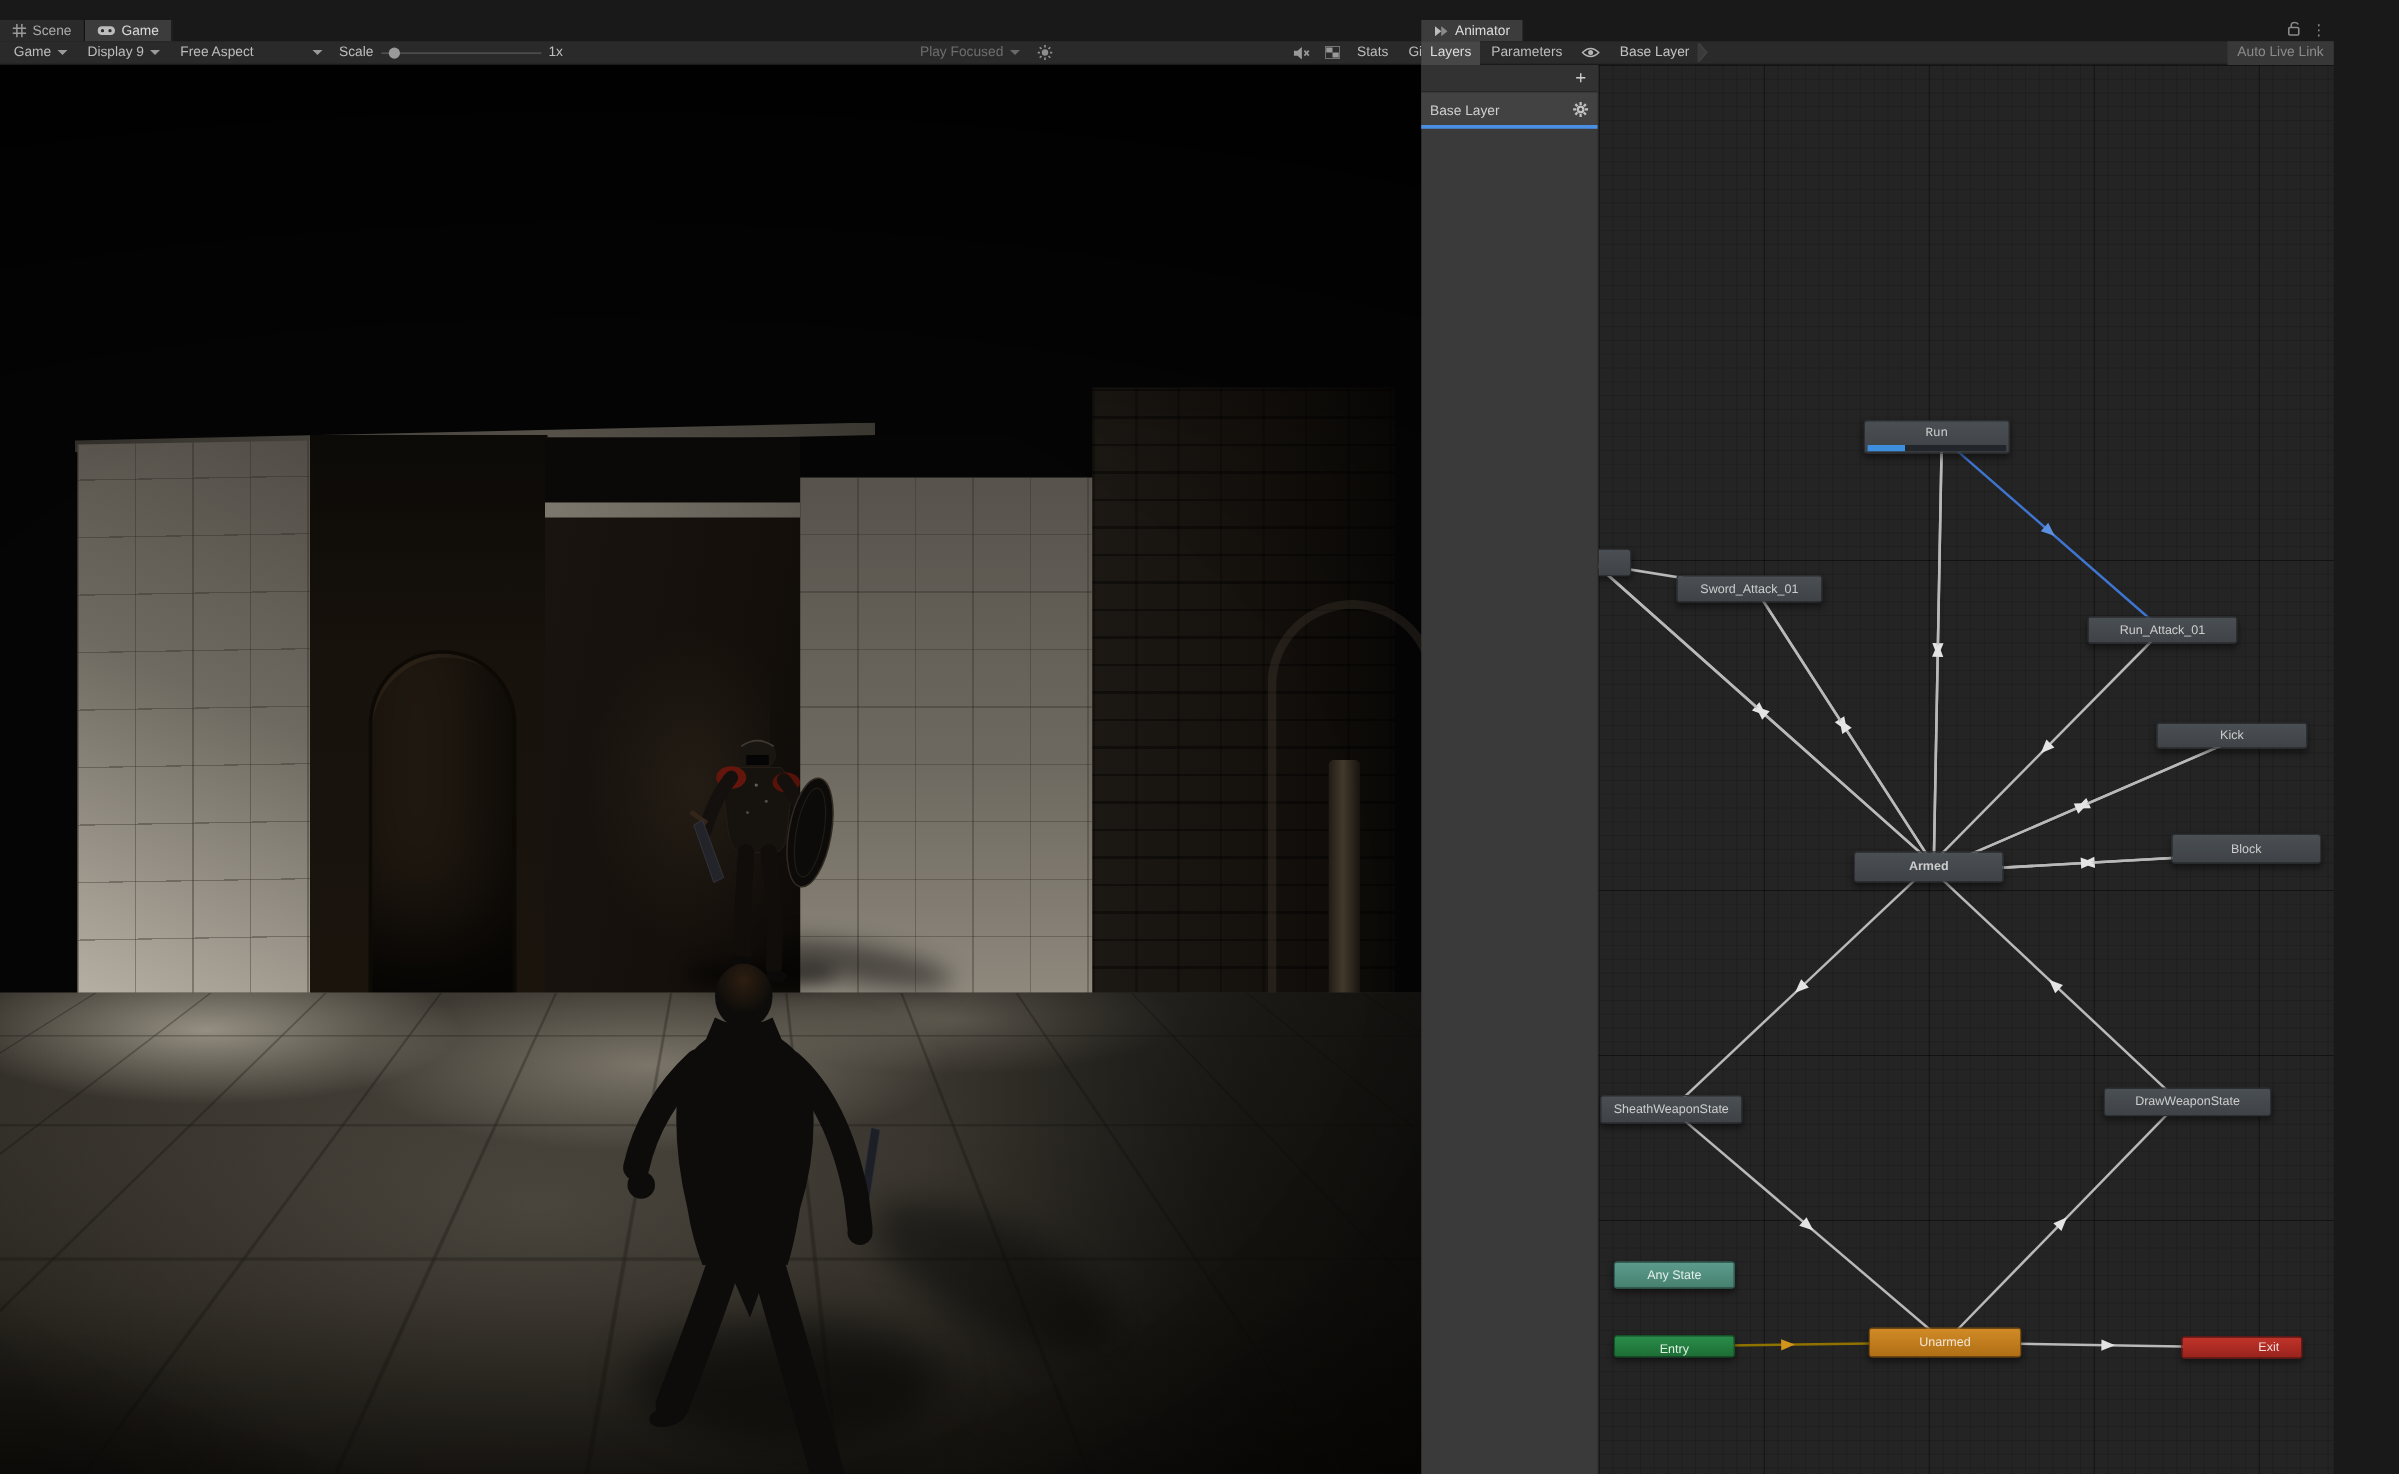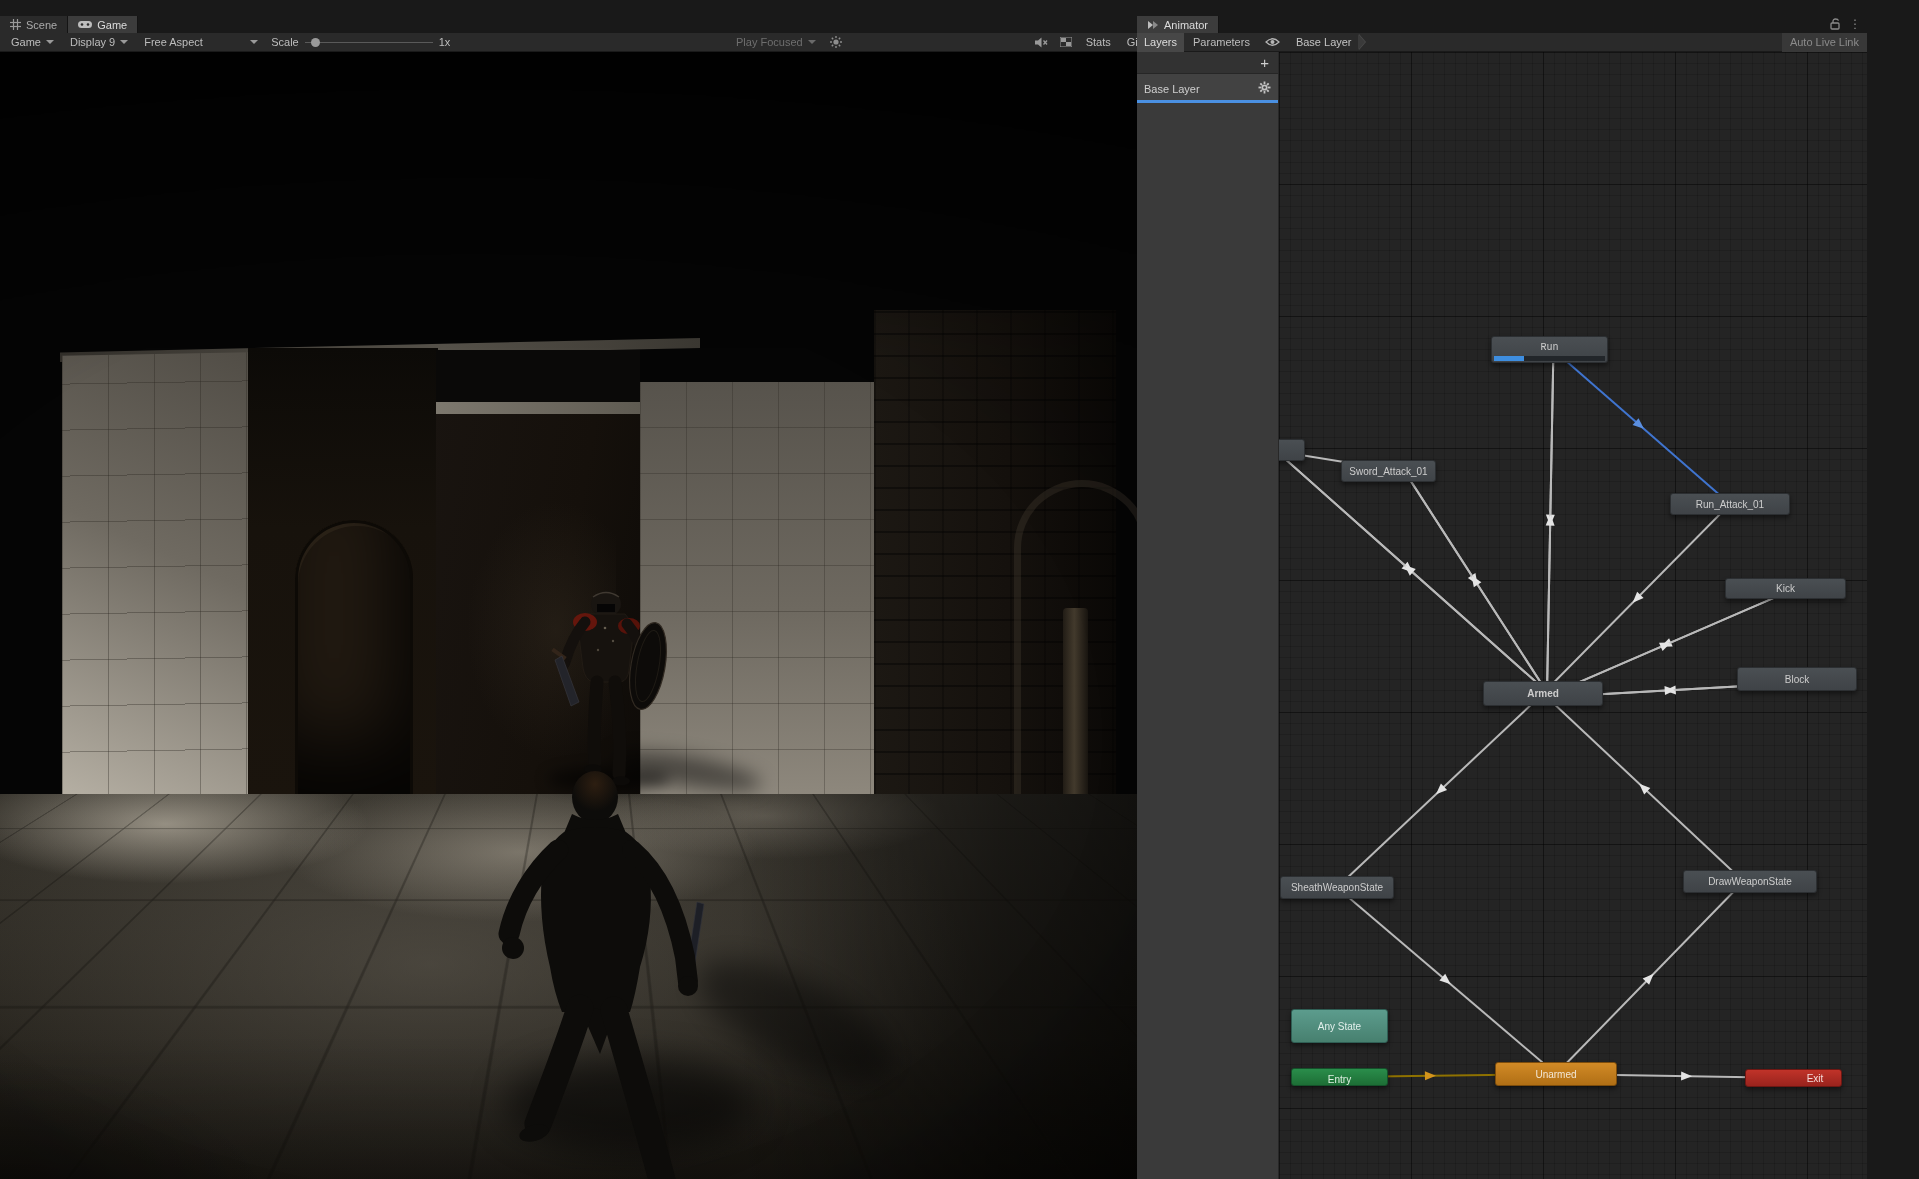--- a/index.html
+++ b/index.html
@@ -408,42 +408,42 @@
 
       <div class="gnode default" style="left: 212px; top: 284px; width: 117px; height: 27px; font-family: Liberation Mono, monospace;">
             <span style="margin-bottom: 5px;">Run</span>
             <div class="pbar">
               <div style="width: 27%;"></div>
             </div>
           </div>
           <div class="gnode default" style="left: -46px; top: 387px; width: 72px; height: 22px;">
             <span></span>
           </div>
-          <div class="gnode default" style="left: 62px; top: 408px; width: 95px; height: 22px;">
+          <div class="gnode default" style="left: 62px; top: 408px; width: 117px; height: 22px;">
             <span>Sword_Attack_01</span>
           </div>
           <div class="gnode default" style="left: 391px; top: 441px; width: 120px; height: 22px;">
             <span>Run_Attack_01</span>
           </div>
           <div class="gnode default" style="left: 446px; top: 526px; width: 121px; height: 21px;">
             <span>Kick</span>
           </div>
           <div class="gnode default" style="left: 458px; top: 615px; width: 120px; height: 24px;">
             <span>Block</span>
           </div>
           <div class="gnode default" style="left: 204px; top: 629px; width: 120px; height: 25px; font-weight: bold;">
             <span>Armed</span>
           </div>
           <div class="gnode default" style="left: 1px; top: 824px; width: 114px; height: 23px;">
             <span>SheathWeaponState</span>
           </div>
           <div class="gnode default" style="left: 404px; top: 818px; width: 134px; height: 23px;">
             <span>DrawWeaponState</span>
           </div>
-          <div class="gnode any" style="left: 12px; top: 957px; width: 97px; height: 34px;">
+          <div class="gnode any" style="left: 12px; top: 957px; width: 97px; height: 22px;">
             <span>Any State</span>
           </div>
           <div class="gnode entry" style="left: 12px; top: 1016px; width: 97px; height: 18px;">
             <span>Entry</span>
           </div>
           <div class="gnode orange" style="left: 216px; top: 1010px; width: 122px; height: 24px;">
             <span>Unarmed</span>
           </div>
           <div class="gnode exit" style="left: 466px; top: 1017px; width: 97px; height: 18px;">
             <span>Exit</span>

